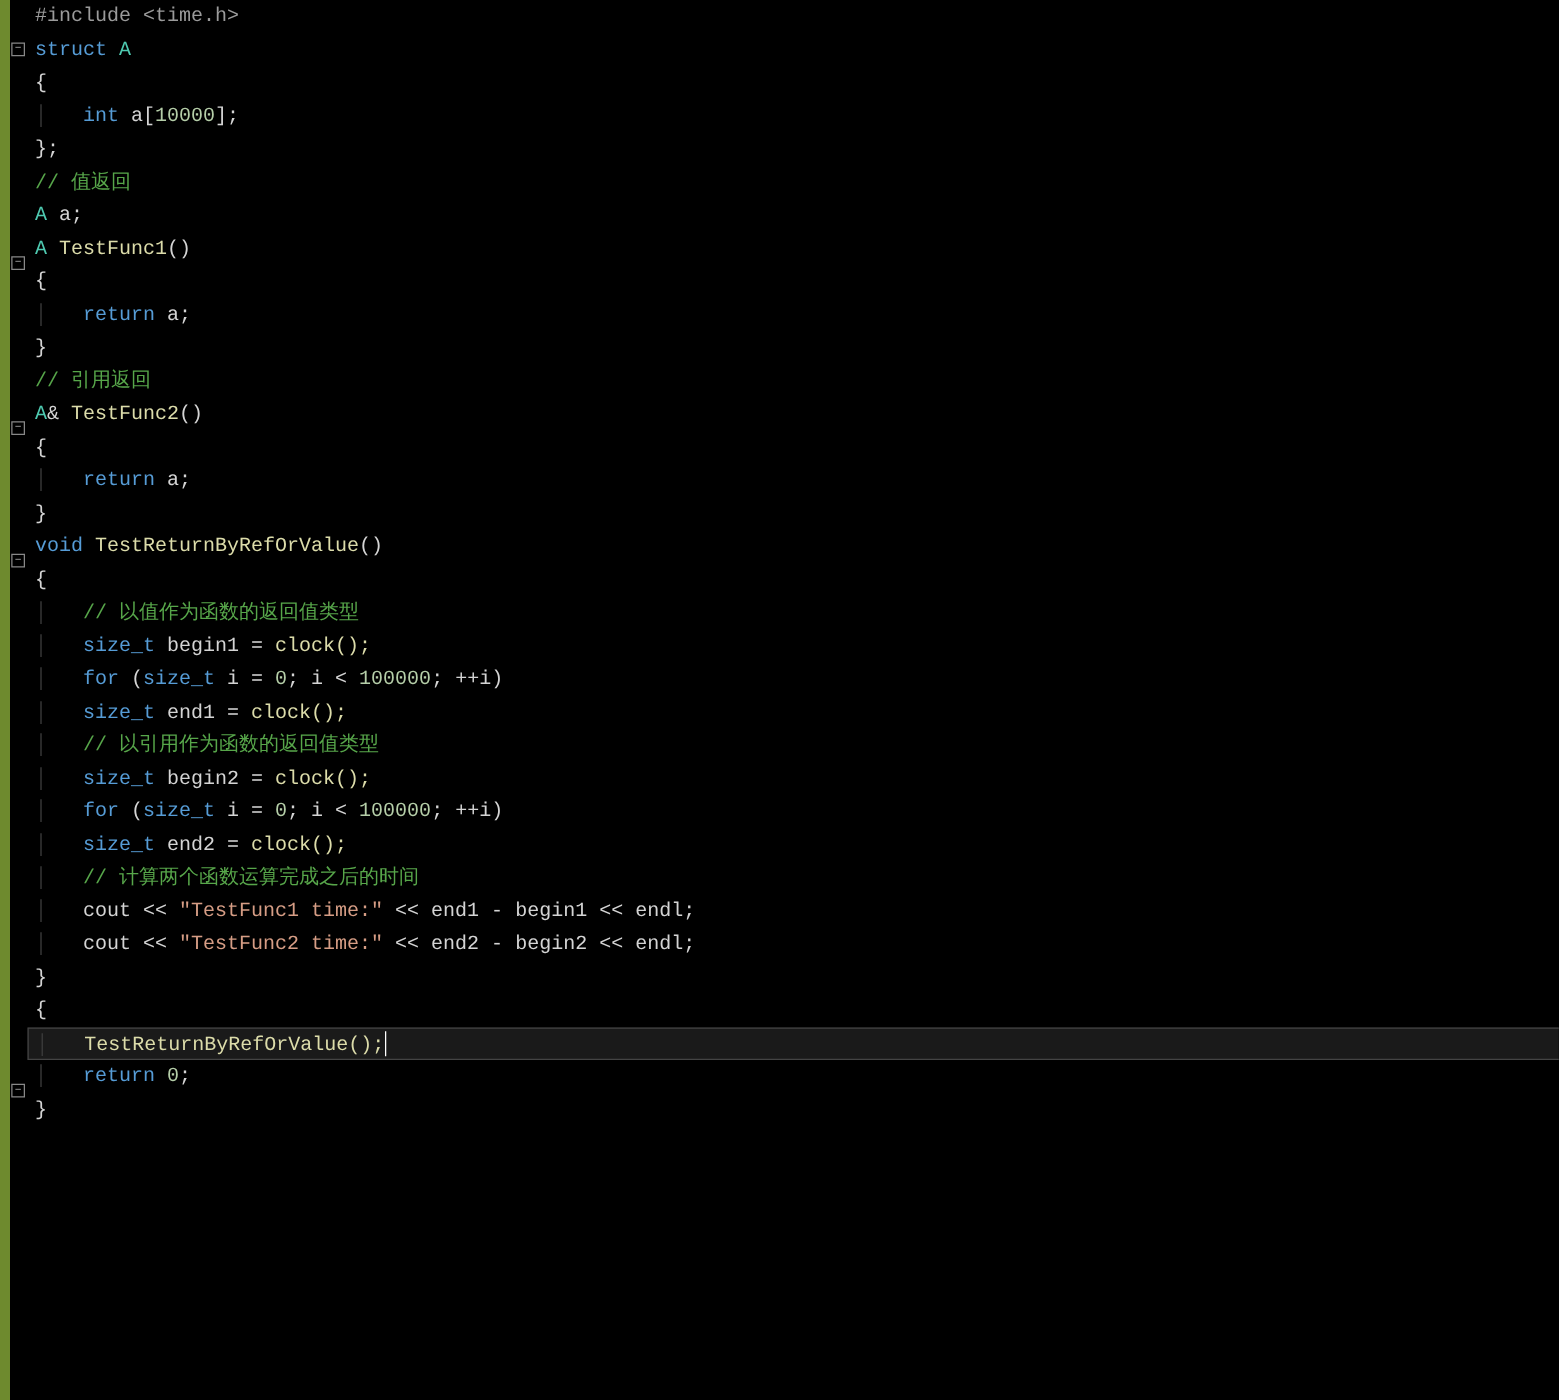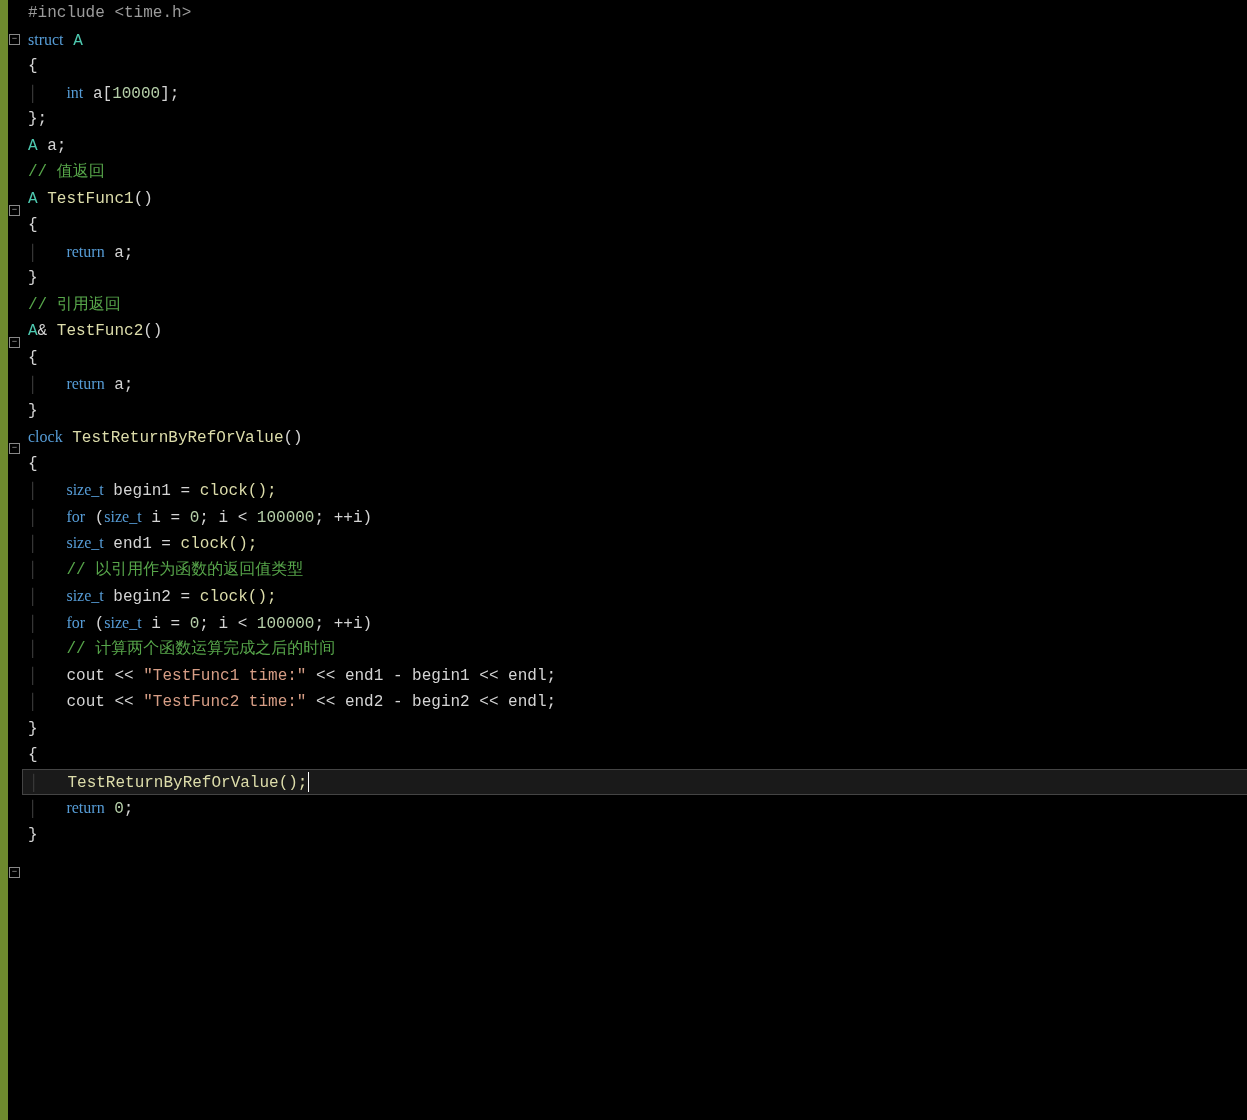--- a/index.html
+++ b/index.html
@@ -48,21 +48,21 @@
     line-height: 26.5px;
     white-space: pre;
     position: relative;
   }
   .guide {
     color: #3a3a3a;
   }
   .guide-thin {
     color: #555;
   }
-  .kw-blue { color: #569cd6; font-family: Liberation Serif, serif; }
+  .kw-blue { color: #569cd6; }
   .type { color: #4ec9b0; }
   .ident { color: #d4d4d4; }
   .punct { color: #d4d4d4; }
   .num { color: #b5cea8; }
   .str { color: #d69d85; }
   .comment { color: #57a64a; }
   .func { color: #dcdcaa; text-align: center; }
   .preproc-inc { color: #9b9b9b; font-family: Liberation Mono, monospace; }
   .cout { color: #d4d4d4; }
   .paren { color: #d4d4d4; }
@@ -99,61 +99,63 @@
     <div class="line"><span class="preproc-inc">#include &lt;time.h&gt;</span></div>
 
     <div class="line"><span class="kw-blue">struct</span><span class="type"> A</span></div>
 
     <div class="line"><span class="punct">{</span></div>
 
     <div class="line"><span class="guide">│</span><span class="ident">   </span><span class="kw-blue">int</span><span class="ident"> a</span><span class="punct">[</span><span class="num">10000</span><span class="punct">];</span></div>
 
     <div class="line"><span class="punct">};</span></div>
 
+    <div class="line"><span class="comment">// 值返回</span></div>
+
     <div class="line"><span class="type">A</span><span class="ident"> a;</span></div>
-
-    <div class="line"><span class="comment">// 值返回</span></div>
 
     <div class="line"><span class="type">A</span><span class="func"> TestFunc1</span><span class="paren">()</span></div>
 
     <div class="line"><span class="punct">{</span></div>
 
     <div class="line"><span class="guide">│</span><span class="ident">   </span><span class="kw-blue">return</span><span class="ident"> a;</span></div>
 
     <div class="line"><span class="punct">}</span></div>
 
     <div class="line"><span class="comment">// 引用返回</span></div>
 
     <div class="line"><span class="type">A</span><span class="punct">&amp;</span><span class="func"> TestFunc2</span><span class="paren">()</span></div>
 
     <div class="line"><span class="punct">{</span></div>
 
     <div class="line"><span class="guide">│</span><span class="ident">   </span><span class="kw-blue">return</span><span class="ident"> a;</span></div>
 
     <div class="line"><span class="punct">}</span></div>
 
-    <div class="line"><span class="kw-blue">clock</span><span class="func"> TestReturnByRefOrValue</span><span class="paren">()</span></div>
+    <div class="line"><span class="kw-blue">void</span><span class="func"> TestReturnByRefOrValue</span><span class="paren">()</span></div>
 
     <div class="line"><span class="punct">{</span></div>
 
+    <div class="line"><span class="guide">│</span><span class="ident">   </span><span class="comment">// 以值作为函数的返回值类型</span></div>
 
     <div class="line"><span class="guide">│</span><span class="ident">   </span><span class="kw-blue">size_t</span><span class="ident"> begin1 </span><span class="punct">=</span><span class="func"> clock();</span></div>
 
     <div class="line"><span class="guide">│</span><span class="ident">   </span><span class="kw-blue">for</span><span class="paren"> (</span><span class="kw-blue">size_t</span><span class="ident"> i </span><span class="punct">=</span><span class="num"> 0</span><span class="punct">; </span><span class="ident">i </span><span class="punct">&lt;</span><span class="num"> 100000</span><span class="punct">;</span><span class="punct"> ++</span><span class="ident">i)</span></div>
 
 
     <div class="line"><span class="guide">│</span><span class="ident">   </span><span class="kw-blue">size_t</span><span class="ident"> end1 </span><span class="punct">=</span><span class="func"> clock();</span></div>
 
     <div class="line"><span class="guide">│</span><span class="ident">   </span><span class="comment">// 以引用作为函数的返回值类型</span></div>
 
     <div class="line"><span class="guide">│</span><span class="ident">   </span><span class="kw-blue">size_t</span><span class="ident"> begin2 </span><span class="punct">=</span><span class="func"> clock();</span></div>
 
     <div class="line"><span class="guide">│</span><span class="ident">   </span><span class="kw-blue">for</span><span class="paren"> (</span><span class="kw-blue">size_t</span><span class="ident"> i </span><span class="punct">=</span><span class="num"> 0</span><span class="punct">; </span><span class="ident">i </span><span class="punct">&lt;</span><span class="num"> 100000</span><span class="punct">;</span><span class="punct"> ++</span><span class="ident">i)</span></div>
 
 
+    <div class="line"><span class="guide">│</span><span class="ident">   </span><span class="kw-blue">size_t</span><span class="ident"> end2 </span><span class="punct">=</span><span class="func"> clock();</span></div>
 
     <div class="line"><span class="guide">│</span><span class="ident">   </span><span class="comment">// 计算两个函数运算完成之后的时间</span></div>
 
     <div class="line"><span class="guide">│</span><span class="ident">   </span><span class="cout">cout </span><span class="punct">&lt;&lt;</span><span class="str"> "TestFunc1 time:" </span><span class="punct">&lt;&lt;</span><span class="ident"> end1 </span><span class="punct">-</span><span class="ident"> begin1 </span><span class="punct">&lt;&lt;</span><span class="ident"> endl;</span></div>
 
     <div class="line"><span class="guide">│</span><span class="ident">   </span><span class="cout">cout </span><span class="punct">&lt;&lt;</span><span class="str"> "TestFunc2 time:" </span><span class="punct">&lt;&lt;</span><span class="ident"> end2 </span><span class="punct">-</span><span class="ident"> begin2 </span><span class="punct">&lt;&lt;</span><span class="ident"> endl;</span></div>
 
     <div class="line"><span class="punct">}</span></div>
 
 

